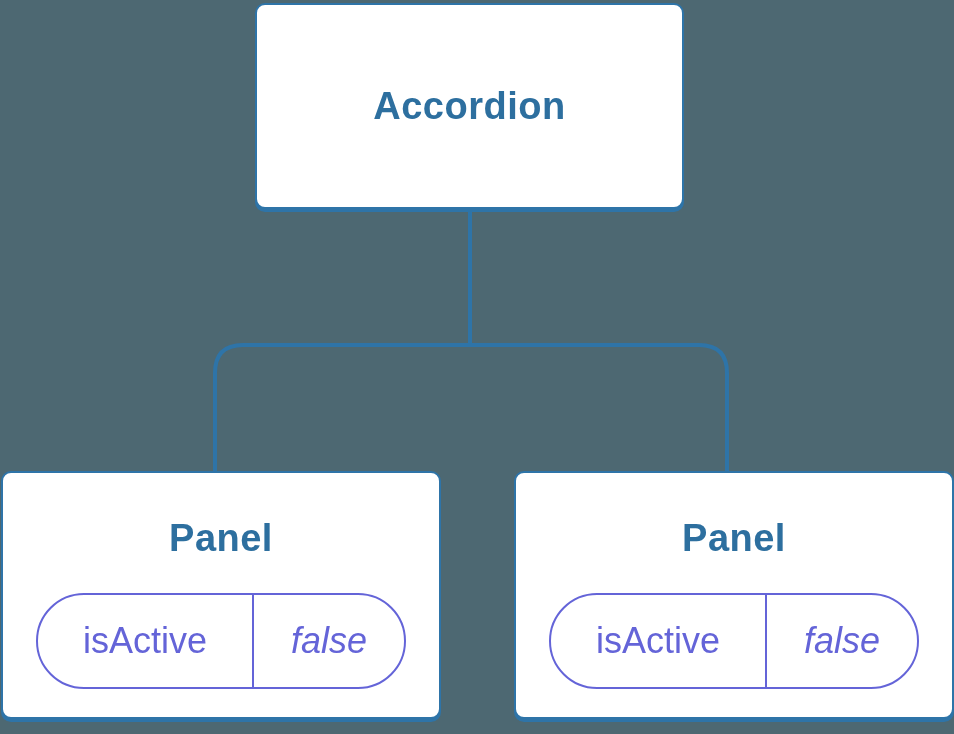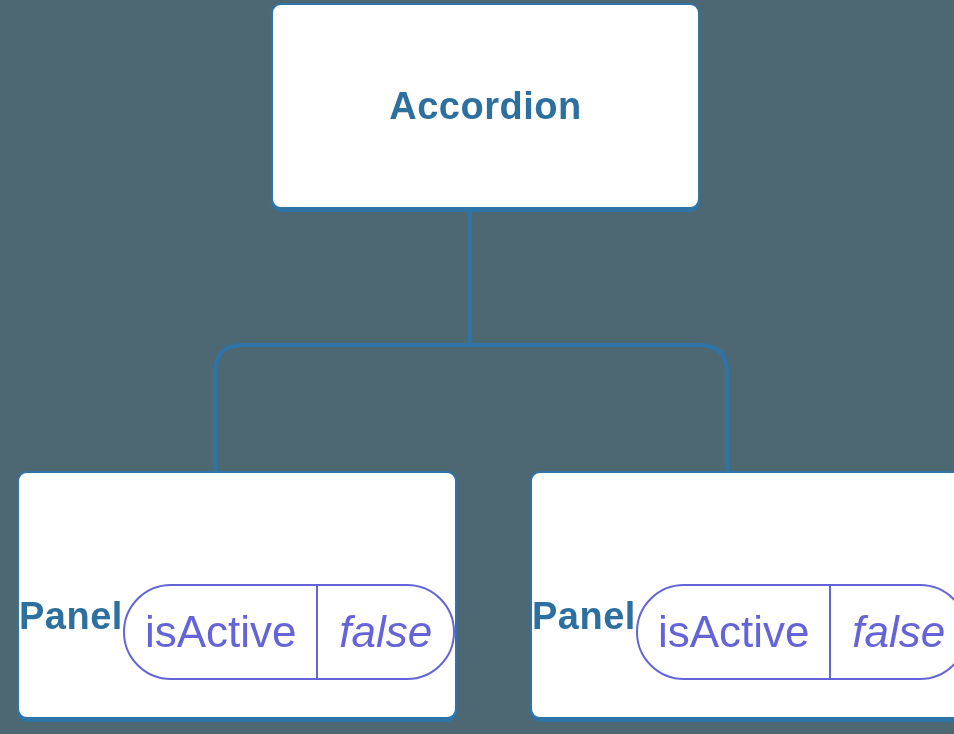--- a/index.html
+++ b/index.html
@@ -20,49 +20,48 @@
   }
   .connectors{position:absolute;left:0;top:0;width:954px;height:734px;}
   .connectors path{stroke:var(--connector);stroke-width:4;fill:none;}
   .node{
     position:absolute;
     background:var(--node-background);
     border:2px solid var(--node-border);
     border-radius:10px;
     box-shadow:0 3px 0 var(--node-border);
     box-sizing:border-box;
-    margin-left:16px;
   }
   .node-root{
     left:255px;top:3px;width:429px;height:206px;
     display:flex;align-items:center;justify-content:center;
   }
   .node-label{
     color:var(--node-label);
     font-size:38px;
     font-weight:600;
     letter-spacing:0.5px;
   }
   .node-child{
     top:471px;width:440px;height:248px;
-    display:flex;flex-direction:row;align-items:center;
+    display:flex;flex-direction:column;align-items:center;
     padding-top:42px;
   }
   .node-child-1{left:1px;}
   .node-child-2{left:514px;}
   .child-title{line-height:46px;}
   .state-pill{
     margin-top:32px;
     width:370px;height:96px;
     border:2px solid var(--state-accent);
     border-radius:48px;
     display:flex;
     box-sizing:border-box;
     color:var(--state-accent);
-    font-size:44px;
+    font-size:36px;
     font-weight:400;
   }
   .state-key{
     flex:0 0 59%;
     display:flex;align-items:center;justify-content:center;
     border-right:2px solid var(--state-accent);
     box-sizing:border-box;
   }
   .state-value{
     flex:1 1 auto;

